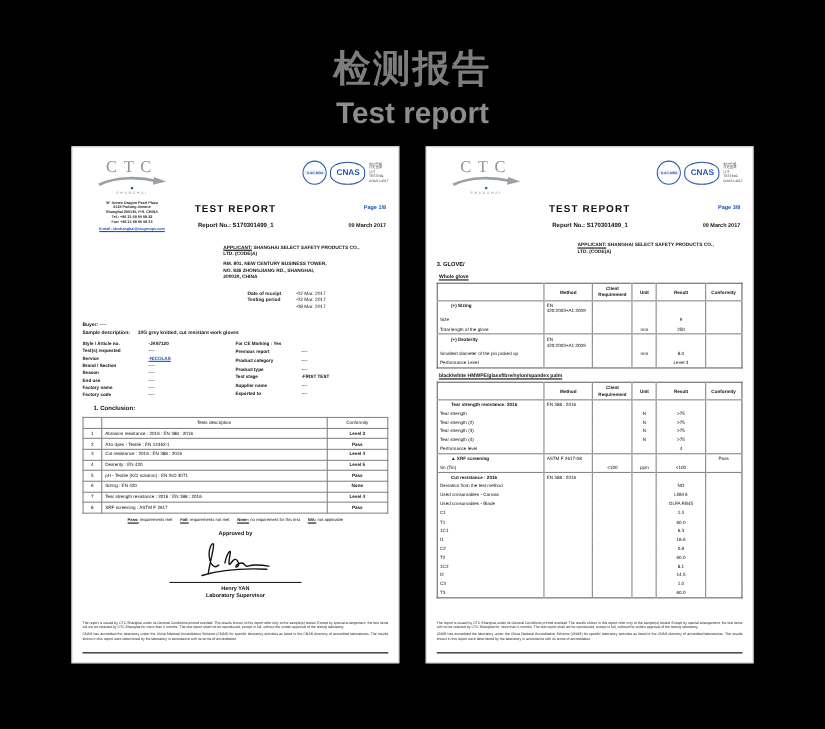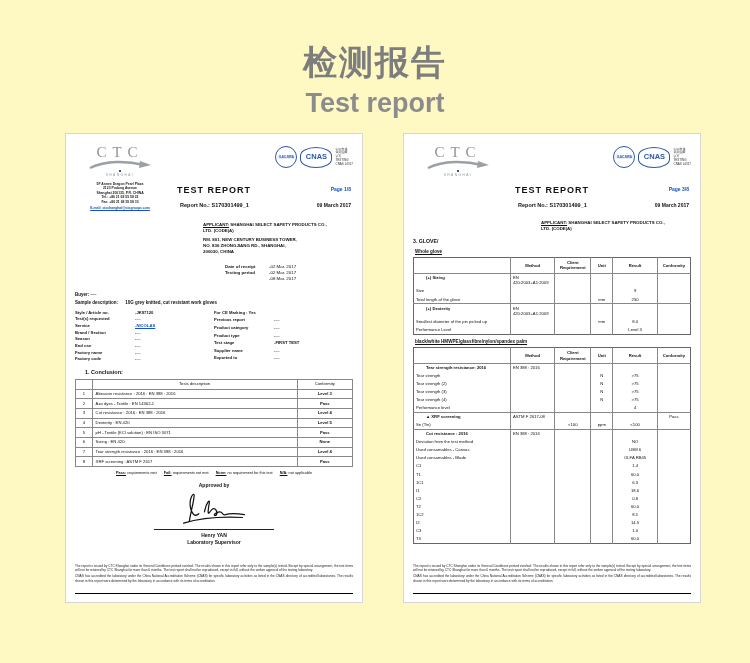--- a/index.html
+++ b/index.html
@@ -1,25 +1,25 @@
 <!DOCTYPE html>
 <html><head>
 <meta charset="utf-8">
 <style>
   html,body{margin:0;padding:0;background:#ffffff;}
-  .canvas{position:relative;width:750px;height:663px;background:#fef9c3;overflow:hidden;
+  .canvas{position:relative;width:750px;height:663px;background:#000000;overflow:hidden;
           font-family:"Liberation Sans",sans-serif;color:#111;}
   
   .title-block{padding-top:40px;text-align:center;}
   .title-zh{margin:0;font-size:34px;font-weight:bold;color:#7d7d7d;letter-spacing:2px;}
   .title-en{margin:2px 0 0 0;font-size:27px;font-weight:bold;color:#8c8c8c;}
   
   .pages{display:flex;justify-content:center;gap:24px;margin-top:14px;}
   .page{width:298px;height:470px;background:#fff;border:1px solid #d6d6d6;position:relative;
-        box-sizing:border-box;padding:6px 9px;font-size:4.5px;line-height:1.35;margin-left:16px;}
+        box-sizing:border-box;padding:6px 9px;font-size:4.5px;line-height:1.35;}
   
   .doc-header{position:relative;}
   .hdr-left{height:150px;}
   .hdr-right{height:96px;}
   .ctc-block{position:absolute;left:2px;top:2px;width:86px;text-align:center;}
   .ctc-letters{font-family:"Liberation Serif",serif;font-size:15px;color:#8d949c;letter-spacing:6px;}
   .swoosh{display:block;margin:-4px auto 0 auto;}
   .ctc-dot{display:block;width:2px;height:2px;background:#2b57a7;margin:0 auto;}
   .ctc-city{font-size:3.2px;color:#8d949c;letter-spacing:1.5px;margin-top:1px;}
   .ctc-address{font-size:3.4px;margin-top:4px;color:#222;font-weight:bold;}

